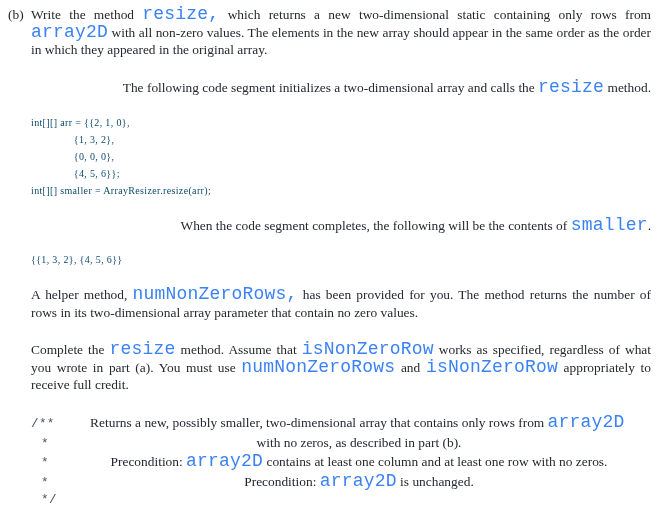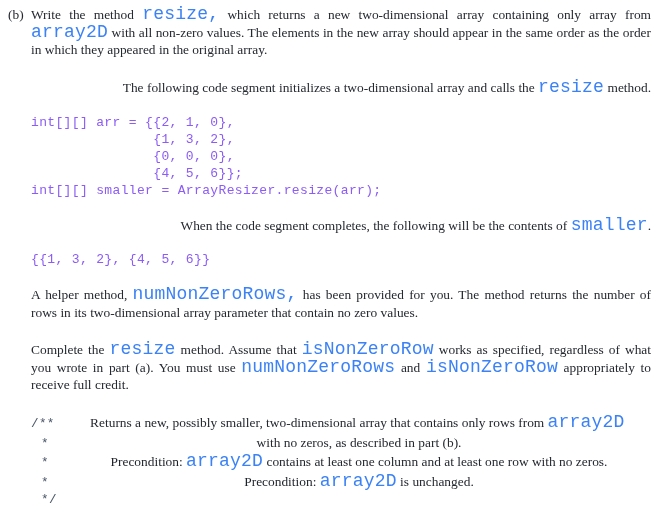--- a/index.html
+++ b/index.html
@@ -32,24 +32,24 @@
     text-justify: inter-word;
   }
   .mono {
     font-family: "Liberation Mono", "DejaVu Sans Mono", monospace;
     font-size: 18px;
     color: #3b82f6;
     letter-spacing: 0.2px;
     white-space: pre;
   }
   .code-block {
-    font-family: Liberation Mono, monospace;
-    font-size: 13px;
+    font-family: Liberation Serif, serif;
+    font-size: 10px;
     line-height: 17px;
-    color: #8b5cf6;
+    color: #0c4a6e;
     letter-spacing: 0.35px;
     white-space: pre;
   }
   b.lbl {
     font-weight: normal;
     color: #1c2028;
   }
 
   
   .part {
@@ -135,21 +135,21 @@
 
 <div class="page">
 
   <div class="part">
 
     <div class="part-row">
       <div class="part-marker">(b)</div>
 
       <div class="part-body">
 
-        <p class="serif para"><span>Write the method </span><span class="mono">resize,</span><span> which returns a new two-dimensional array containing only array from </span><span class="mono">array2D</span><span> with all non-zero values. The elements in the new array should appear in the same order as the order in which they appeared in the original array.</span></p>
+        <p class="serif para"><span>Write the method </span><span class="mono">resize,</span><span> which returns a new two-dimensional static containing only rows from </span><span class="mono">array2D</span><span> with all non-zero values. The elements in the new array should appear in the same order as the order in which they appeared in the original array.</span></p>
 
         <div class="gap-20"></div>
 
         <p class="serif para nowrap-last"><span>The following code segment initializes a two-dimensional array and calls the </span><span class="mono">resize</span><span> method.</span></p>
 
         <div class="gap-18"></div>
 
         <div class="code-block listing"><span>int[][] arr = {{2, 1, 0},</span>
 <span>               {1, 3, 2},</span>
 <span>               {0, 0, 0},</span>

